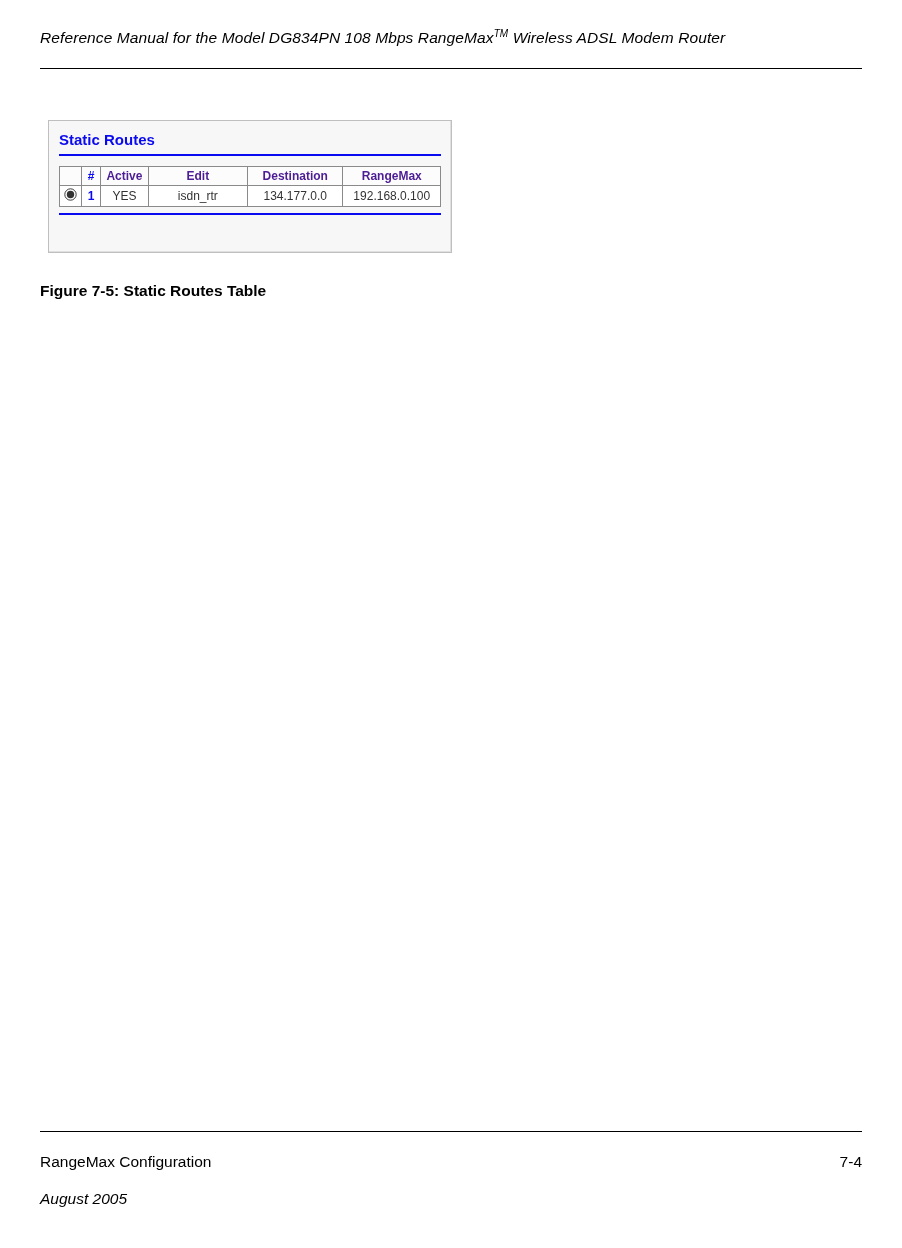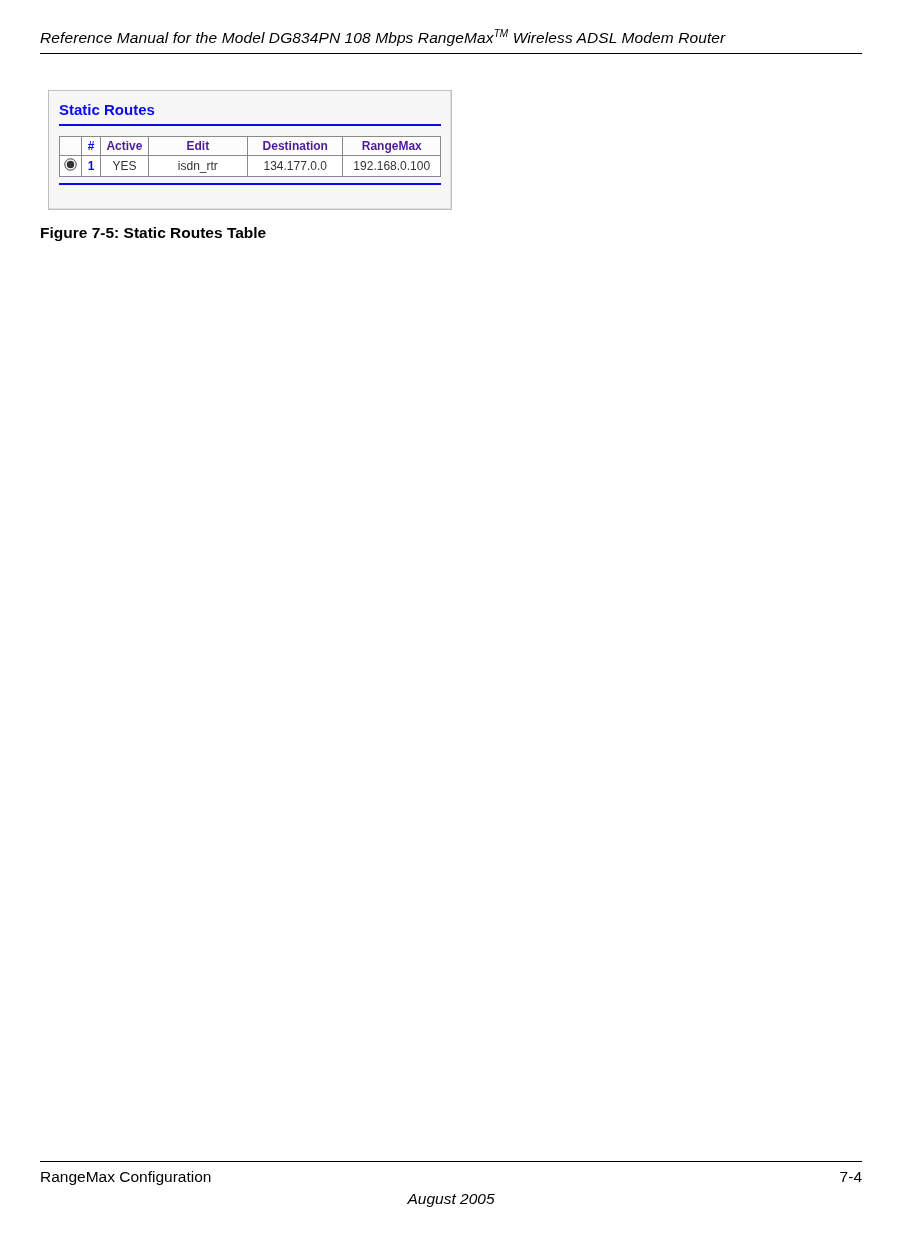--- a/index.html
+++ b/index.html
@@ -1,15 +1,15 @@
 <!DOCTYPE html>
 <html><head>
   <meta charset="utf-8">
   <style>
-    * { box-sizing: border-box; }
+    * { box-sizing: border-box; gap: 15px; }
     body {
       margin: 0;
       padding: 0;
       font-family: Arial, Helvetica, sans-serif;
       background: #ffffff;
       width: 902px;
       height: 1248px;
       position: relative;
     }
     .page {
@@ -36,21 +36,21 @@
       margin: 0 0 28px 0;
     }
     .screenshot-wrap {
       margin-left: 8px;
       margin-top: 8px;
     }
     .ui-panel {
       width: 404px;
       border: 1px solid #bfbfbf;
       background: #f7f7f7;
-      padding: 6px 10px 14px 10px;
+      padding: 6px 10px 27px 10px;
       box-shadow: inset -1px -1px 0 #e0e0e0;
     }
     .panel-title {
       color: #0a0af0;
       font-weight: bold;
       font-size: 15px;
       font-family: Arial, sans-serif;
       margin: 4px 0 6px 0;
     }
     .blue-line {
@@ -110,21 +110,21 @@
       border: none;
       border-top: 1.5px solid #000;
       margin: 0 0 6px 0;
     }
     .footer-row {
       display: flex;
       justify-content: space-between;
       font-size: 15.5px;
     }
     .footer-date {
-      text-align: center;
+      text-align: left;
       font-style: italic;
       font-size: 15.5px;
       margin-top: 4px;
     }
     input[type="radio"].tiny-radio {
       margin: 0;
       transform: scale(0.95);
       accent-color: #333;
     }
   </style>

